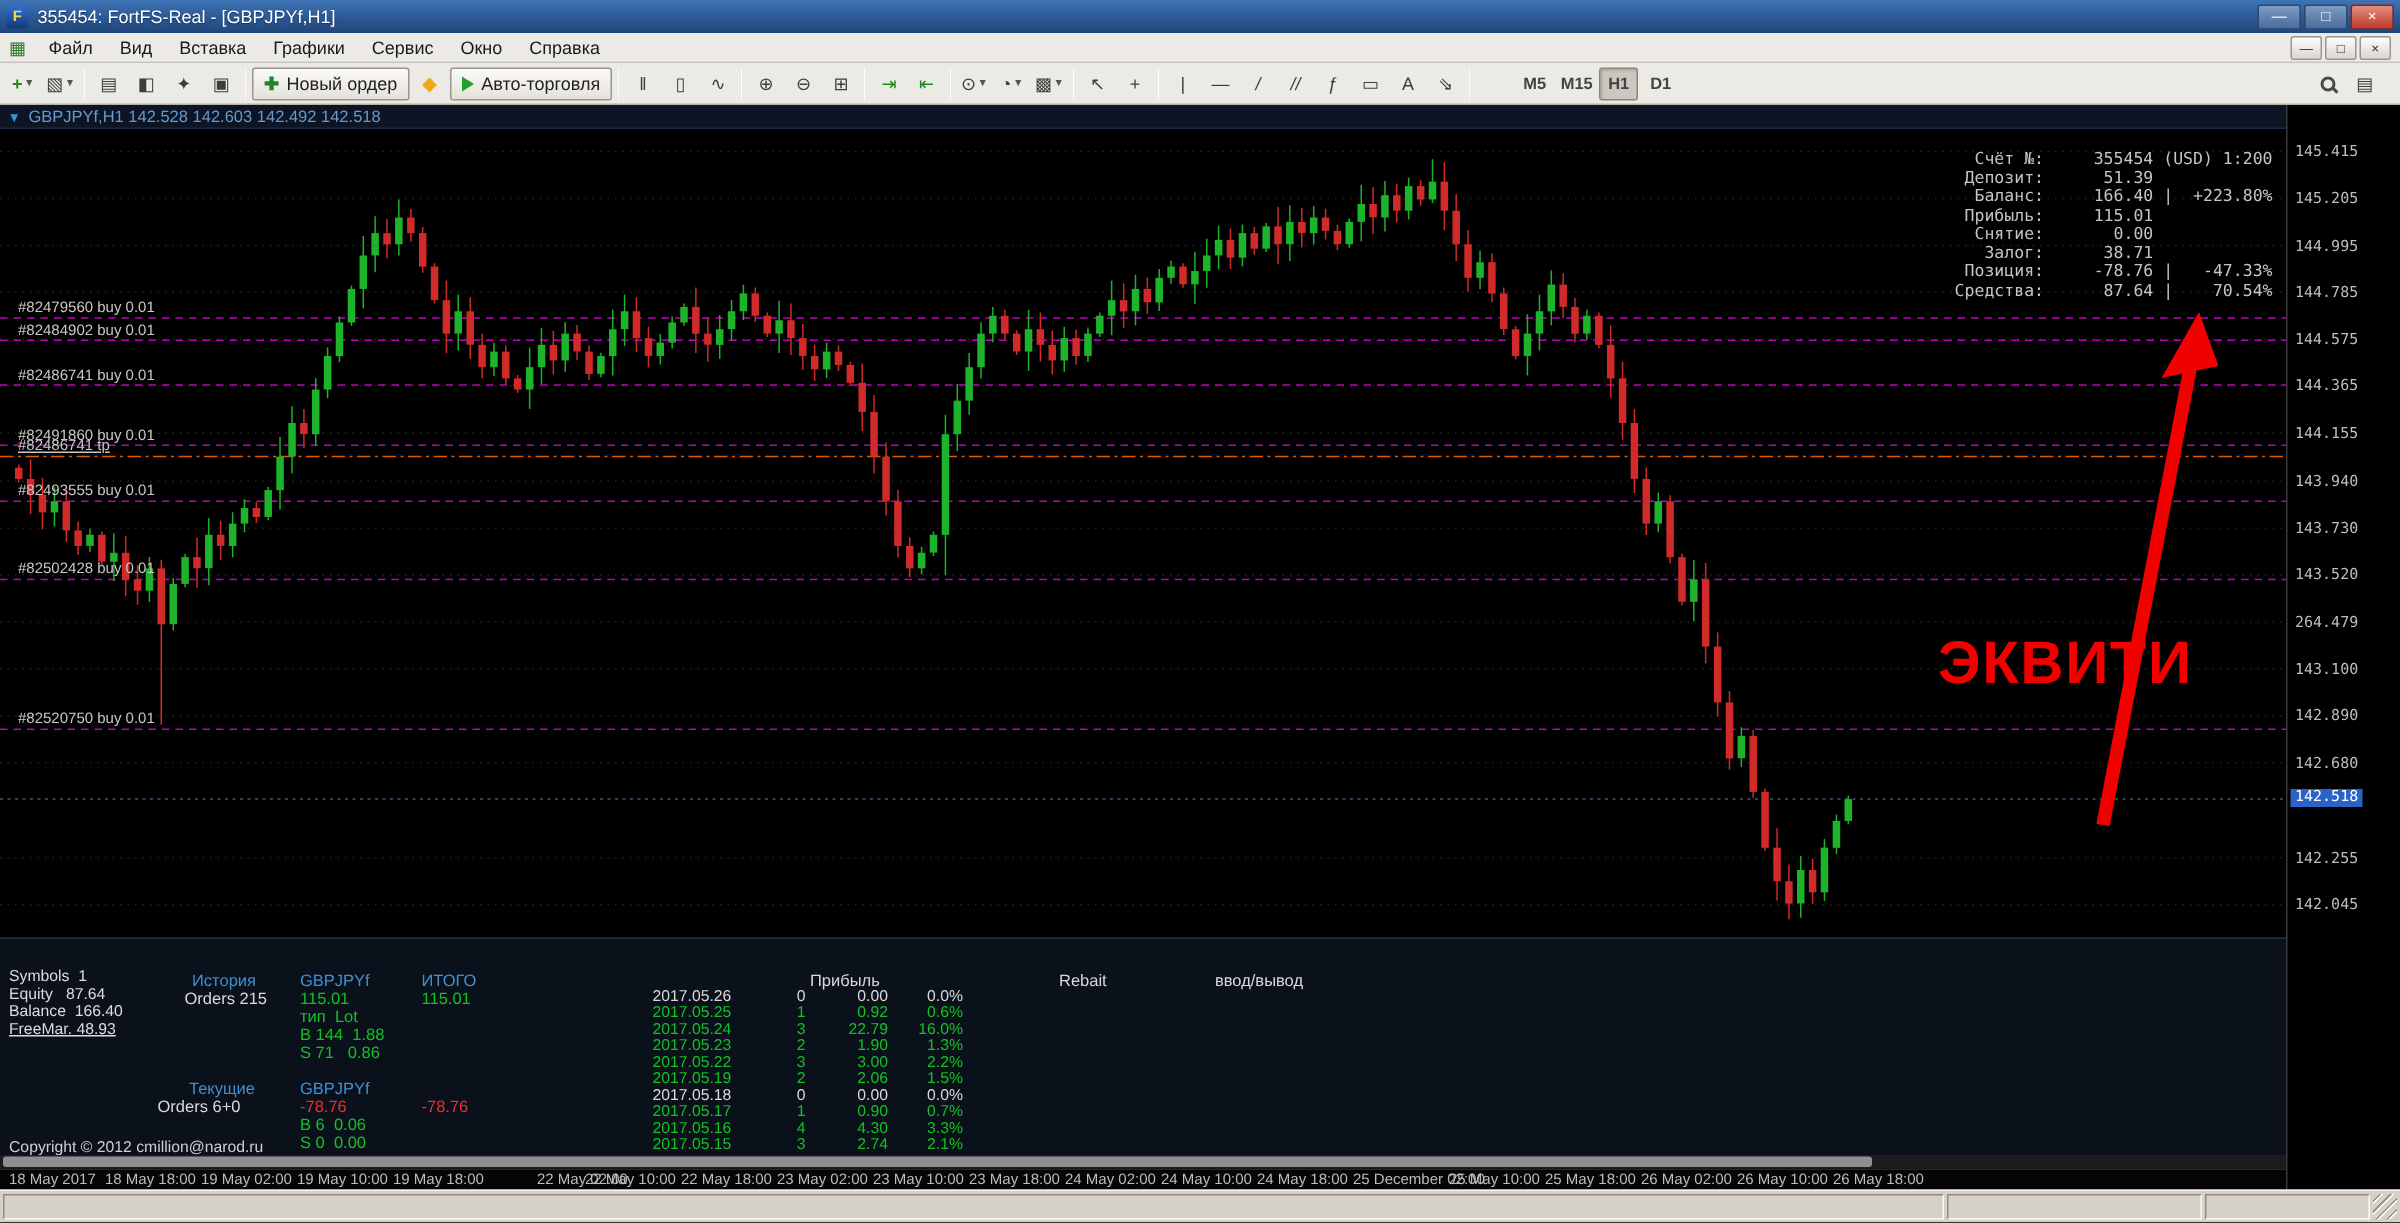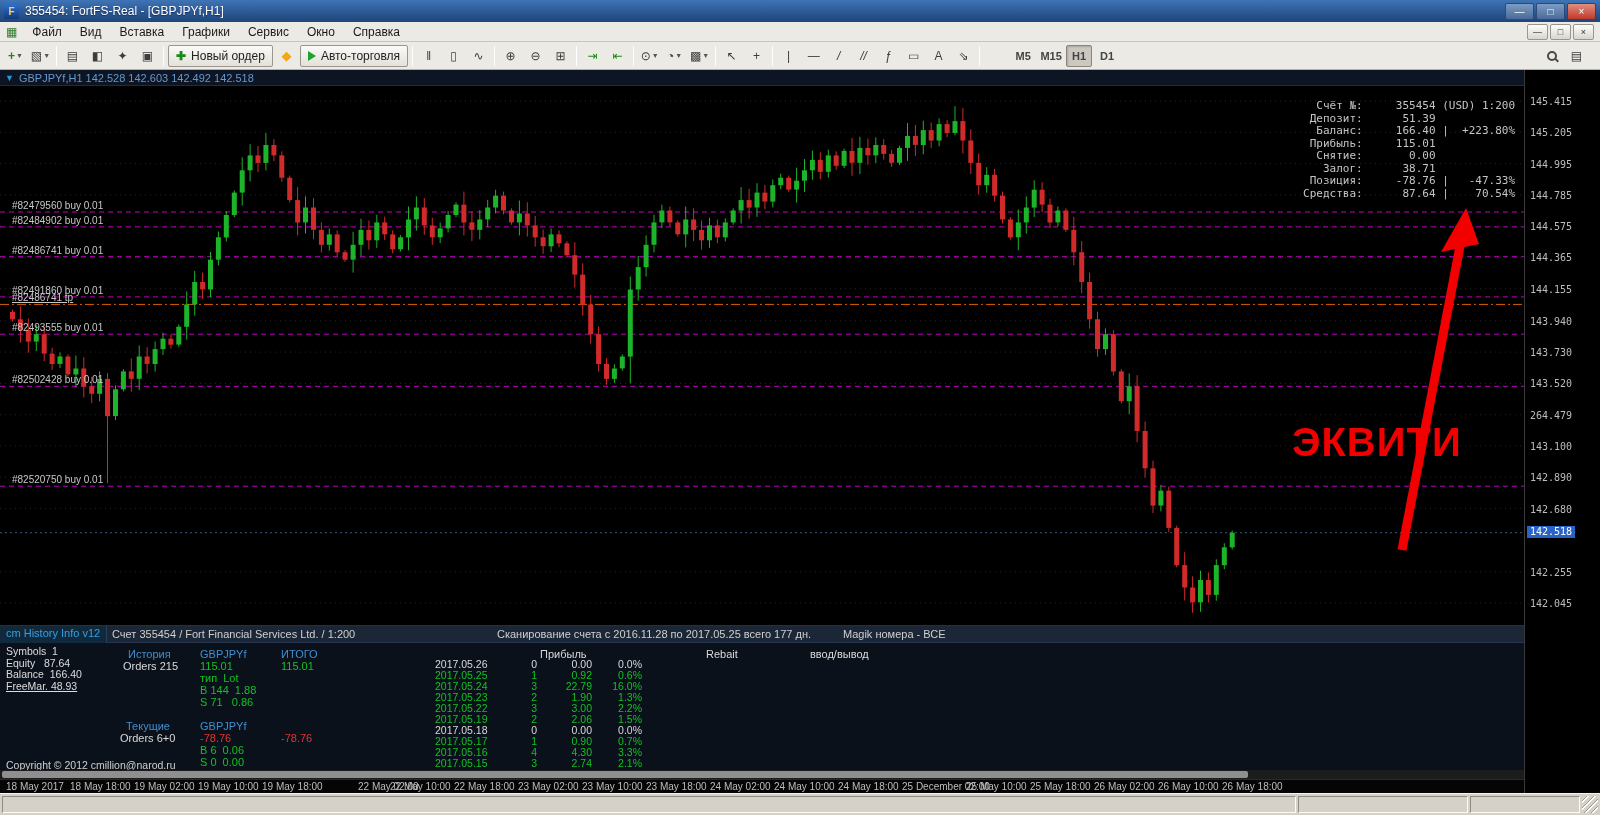--- a/index.html
+++ b/index.html
@@ -563,46 +563,40 @@
 
       <div class="equity-note">
         <svg width="244" height="360">
           <line x1="122" y1="352" x2="180" y2="48" stroke="#f20000" stroke-width="9"></line>
           <polygon points="186,10 161,54 199,46" fill="#f20000"></polygon>
         </svg>
         <div class="equity-text">ЭКВИТИ</div>
       </div>
 
       <div class="history-panel">
-        <div class="hp-header">
-          <span class="hp-name">cm History Info v12</span>
-          <span class="hp-account">Счет 355454 / Fort Financial Services Ltd. / 1:200</span>
-          <span class="hp-scan">Сканирование счета с 2016.11.28 по 2017.05.25 всего 177 дн.</span>
-          <span class="hp-magik">Magik номера - ВСЕ</span>
-        </div>
 
         <div id="panel-stats" class="hp-stats">
             <div style="white-space: pre;">Symbols  1</div>
             <div style="white-space: pre;">Equity   87.64</div>
             <div style="white-space: pre;">Balance  166.40</div>
             <div style="white-space: pre; text-decoration: underline;">FreeMar. 48.93</div>
           </div>
 
         <span class="hp-item blue" style="left:128px;top:22px">История</span>
         <span class="hp-item white" style="left:123px;top:34px">Orders 215</span>
         <span class="hp-item blue" style="left:200px;top:22px">GBPJPYf</span>
         <span class="hp-item green" style="left:200px;top:34px">115.01</span>
         <span class="hp-item green" style="left:200px;top:46px">тип  Lot</span>
         <span class="hp-item green" style="left:200px;top:58px">B 144  1.88</span>
         <span class="hp-item green" style="left:200px;top:70px">S 71   0.86</span>
         <span class="hp-item blue" style="left:281px;top:22px">ИТОГО</span>
         <span class="hp-item green" style="left:281px;top:34px">115.01</span>
 
         <span class="hp-item blue" style="left:126px;top:94px">Текущие</span>
-        <span class="hp-item white" style="left:120px;top:106px">Orders 6+0</span>
+        <span class="hp-item white" style="left:105px;top:106px">Orders 6+0</span>
         <span class="hp-item blue" style="left:200px;top:94px">GBPJPYf</span>
         <span class="hp-item red" style="left:200px;top:106px">-78.76</span>
         <span class="hp-item red" style="left:281px;top:106px">-78.76</span>
         <span class="hp-item green" style="left:200px;top:118px">B 6  0.06</span>
         <span class="hp-item green" style="left:200px;top:130px">S 0  0.00</span>
 
         <span class="hp-item white" style="left:540px;top:22px">Прибыль</span>
         <span class="hp-item white" style="left:706px;top:22px">Rebait</span>
         <span class="hp-item white" style="left:810px;top:22px">ввод/вывод</span>
 

